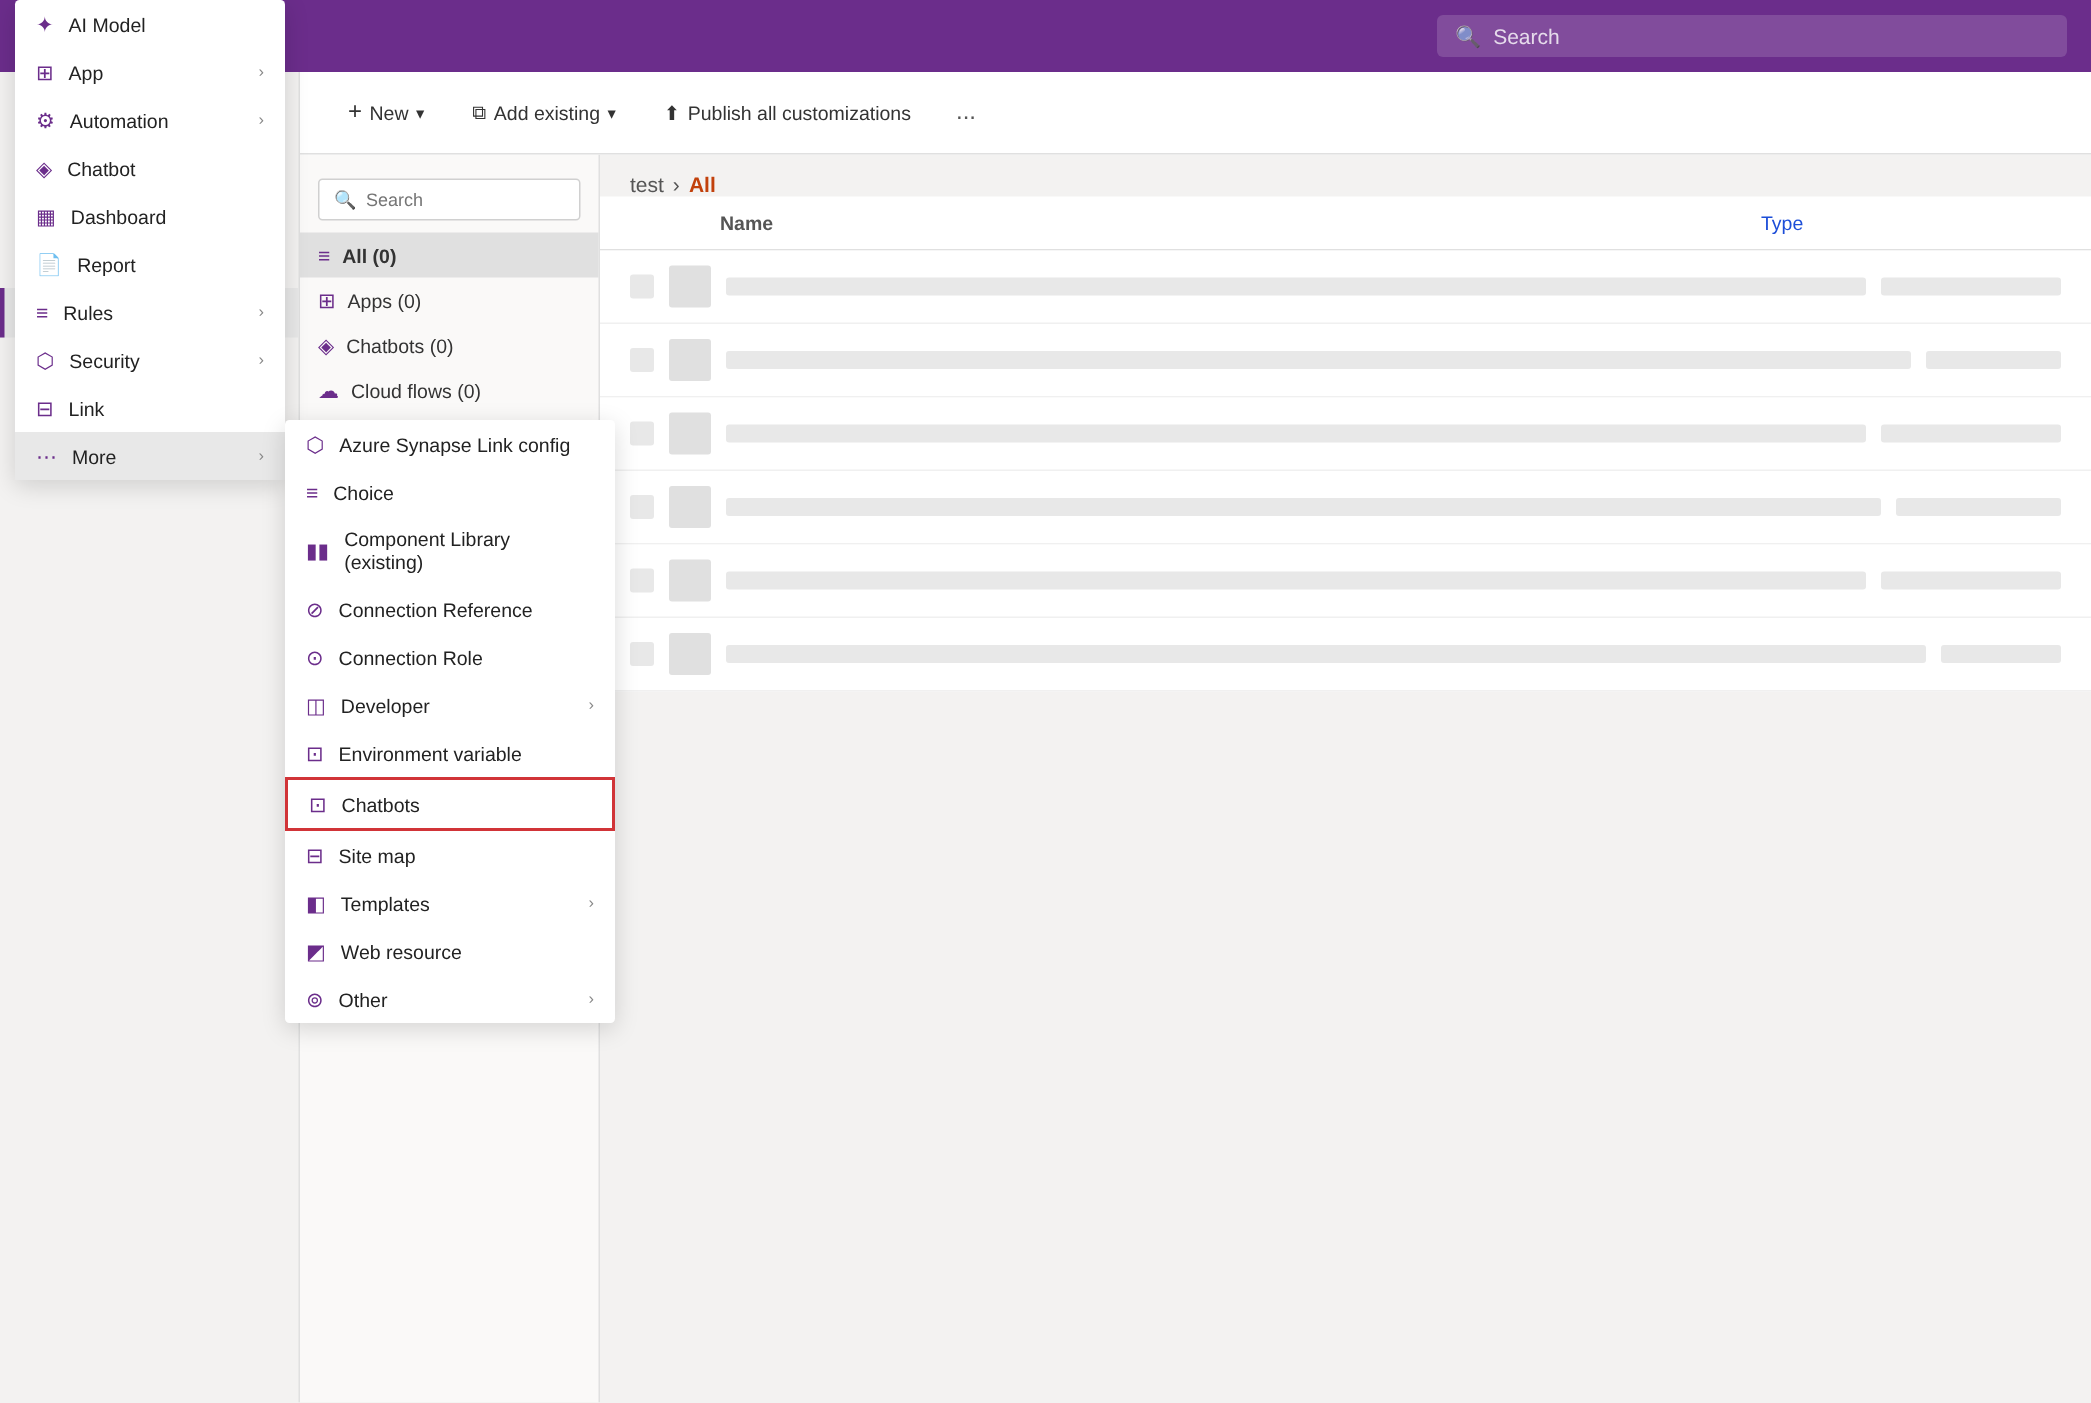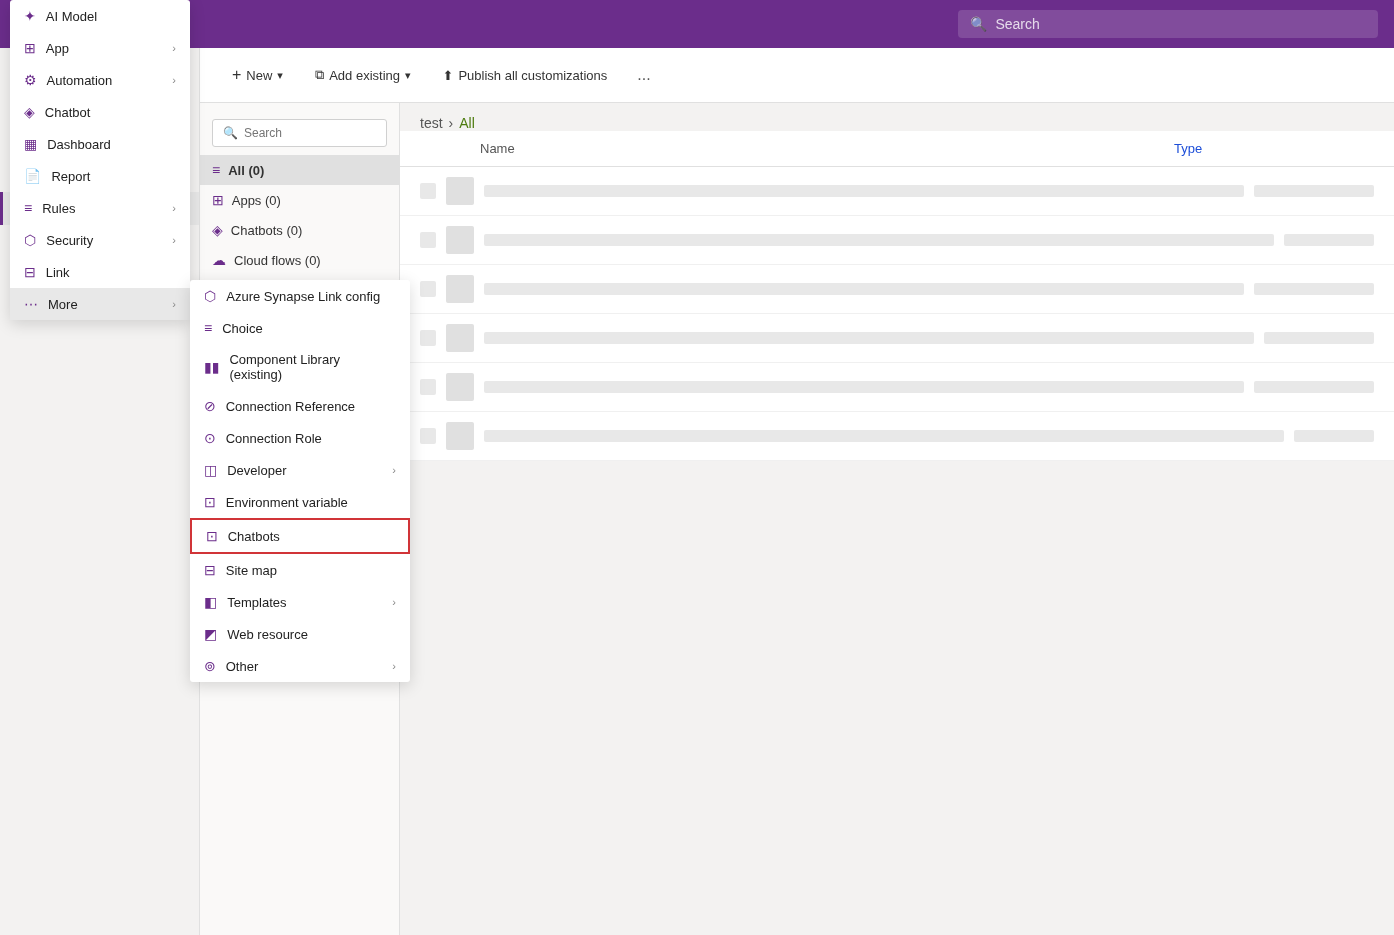--- a/index.html
+++ b/index.html
@@ -152,21 +152,21 @@
 
     
     .breadcrumb-area {
       padding: 12px 20px 0;
       font-size: 14px;
       color: #555;
       display: flex;
       align-items: center;
       gap: 6px;
     }
-    .breadcrumb-current { color: #4d7c0f; font-weight: 400; }
+    .breadcrumb-current { color: #c2410c; font-weight: 700; }
 
     
     .second-sidebar {
       width: 200px;
       background: #faf9f8;
       border-right: 1px solid #e0e0e0;
       padding-top: 8px;
     }
     .second-sidebar-search {
       margin: 8px 12px;
@@ -201,21 +201,21 @@
     .table-area {
       flex: 1;
       padding: 0;
     }
     .table-header {
       display: flex;
       padding: 10px 20px;
       border-bottom: 1px solid #e0e0e0;
       background: white;
     }
-    .table-col-name { flex: 1; font-size: 13px; color: #555; font-weight: 400; }
+    .table-col-name { flex: 1; font-size: 13px; color: #555; font-weight: 700; }
     .table-col-type { width: 200px; font-size: 13px; color: #1d4ed8; font-weight: 500; }
     .table-rows { padding: 0; }
     .table-row {
       display: flex;
       align-items: center;
       padding: 10px 20px;
       border-bottom: 1px solid #f0f0f0;
       background: white;
       gap: 10px;
     }

